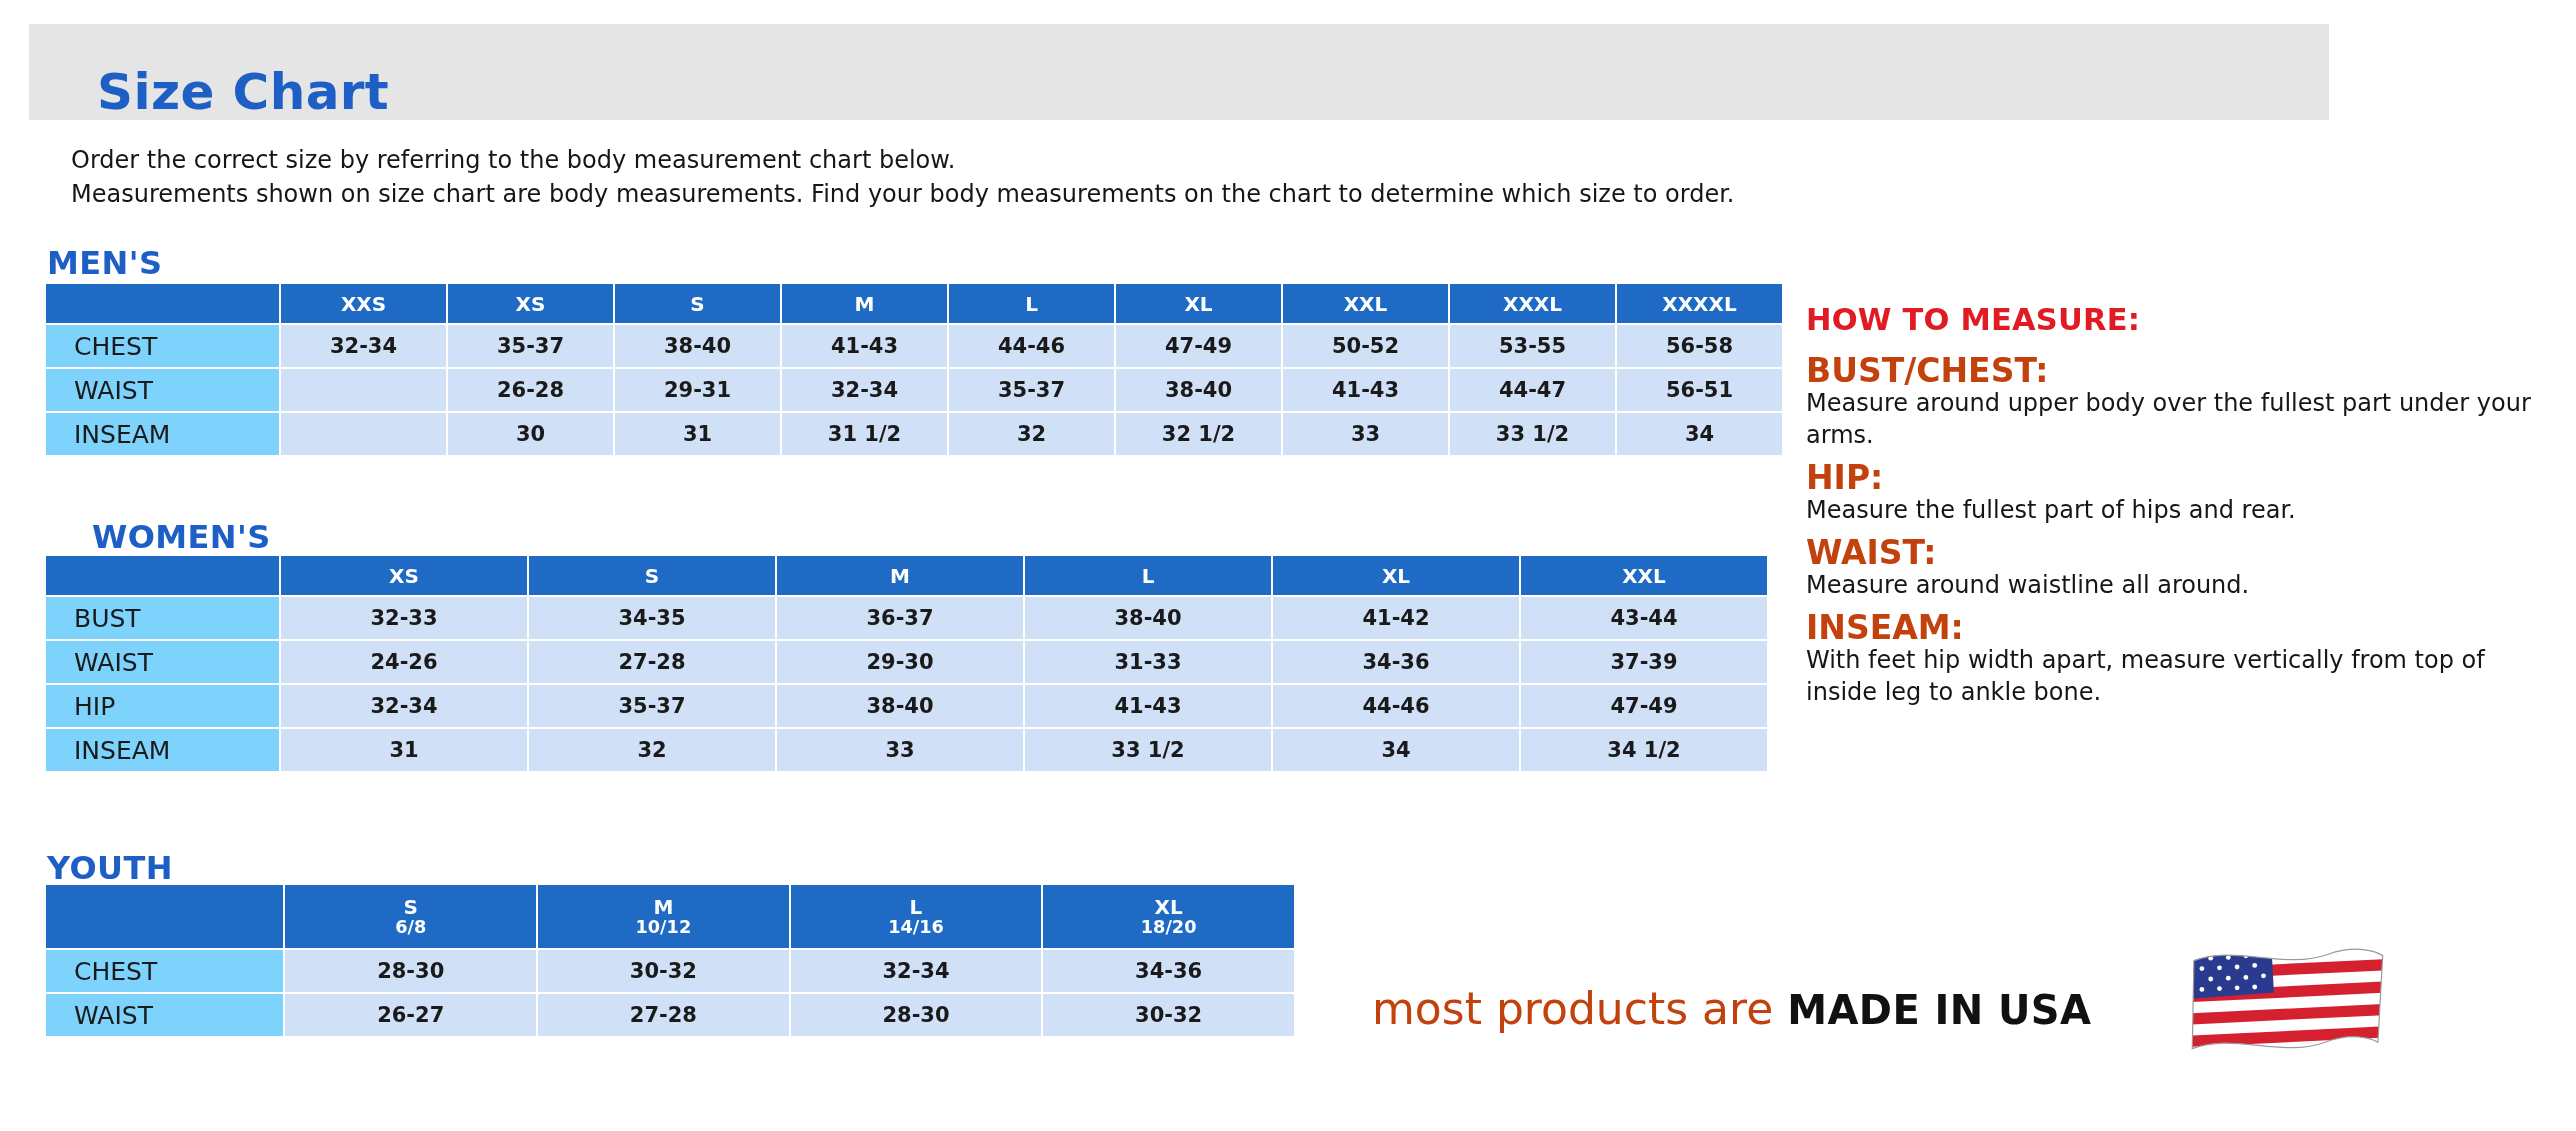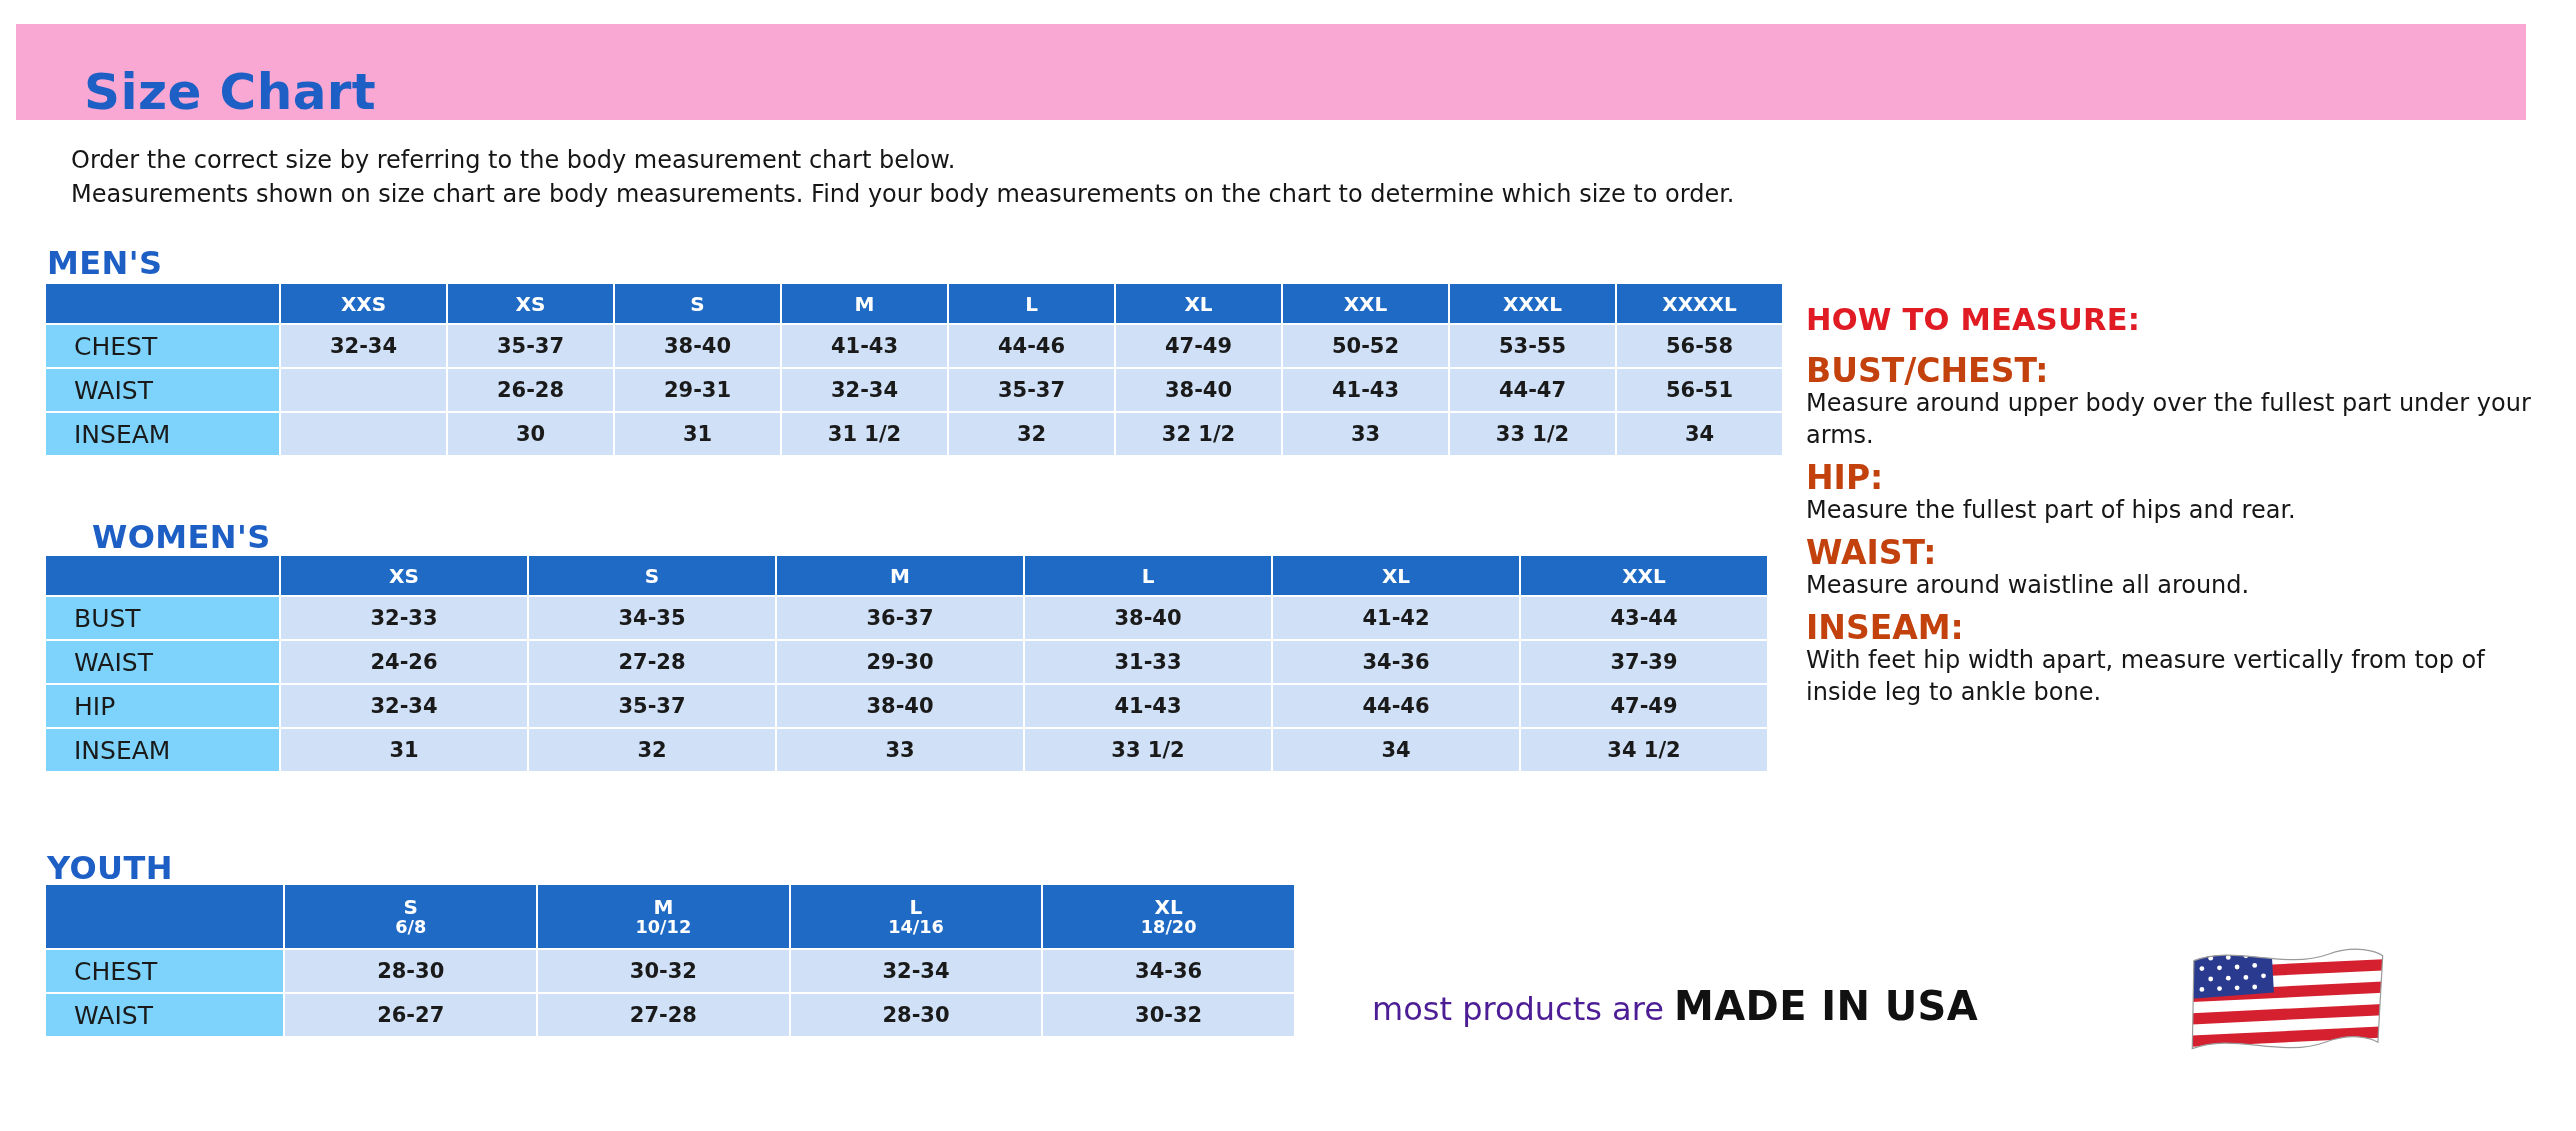--- a/index.html
+++ b/index.html
@@ -17,25 +17,25 @@
   .page {
     position: relative;
     width: 2576px;
     height: 1132px;
     padding: 0;
     box-sizing: border-box;
   }
   
   .banner {
     position: absolute;
-    left: 16px;
+    left: 29px;
     top: 24px;
-    width: 2510px;
+    width: 2300px;
     height: 96px;
-    background: #f9a8d4;
+    background: #e5e5e5;
   }
   .banner-title {
     position: absolute;
     left: 68px;
     top: 39px;
     font-size: 50px;
     font-weight: bold;
     color: #1d5fc4;
     letter-spacing: 0.4px;
     font-family: "DejaVu Sans", sans-serif;
@@ -152,22 +152,22 @@
   }
   
   .usa-line {
     position: absolute;
     left: 1372px;
     top: 983px;
     font-family: "DejaVu Sans", sans-serif;
     white-space: nowrap;
   }
   .usa-pre {
-    font-size: 32px;
-    color: #4c1d95;
+    font-size: 44px;
+    color: #c2410c;
     text-align: center;
   }
   .usa-strong {
     font-size: 40px;
     font-weight: bold;
     color: #111;
     letter-spacing: 0.4px;
   }
   .flag {
     position: absolute;

